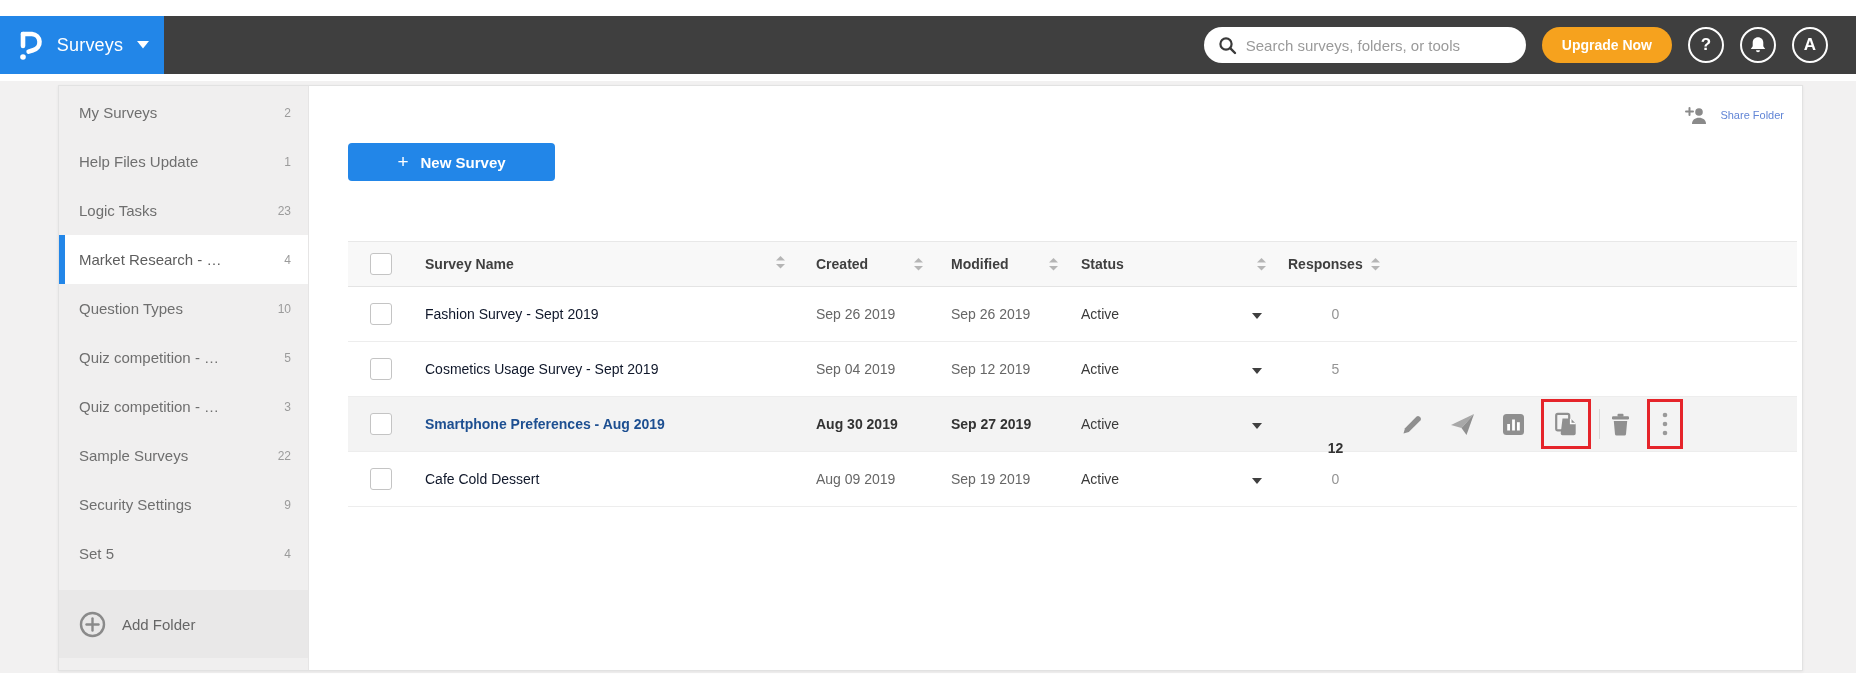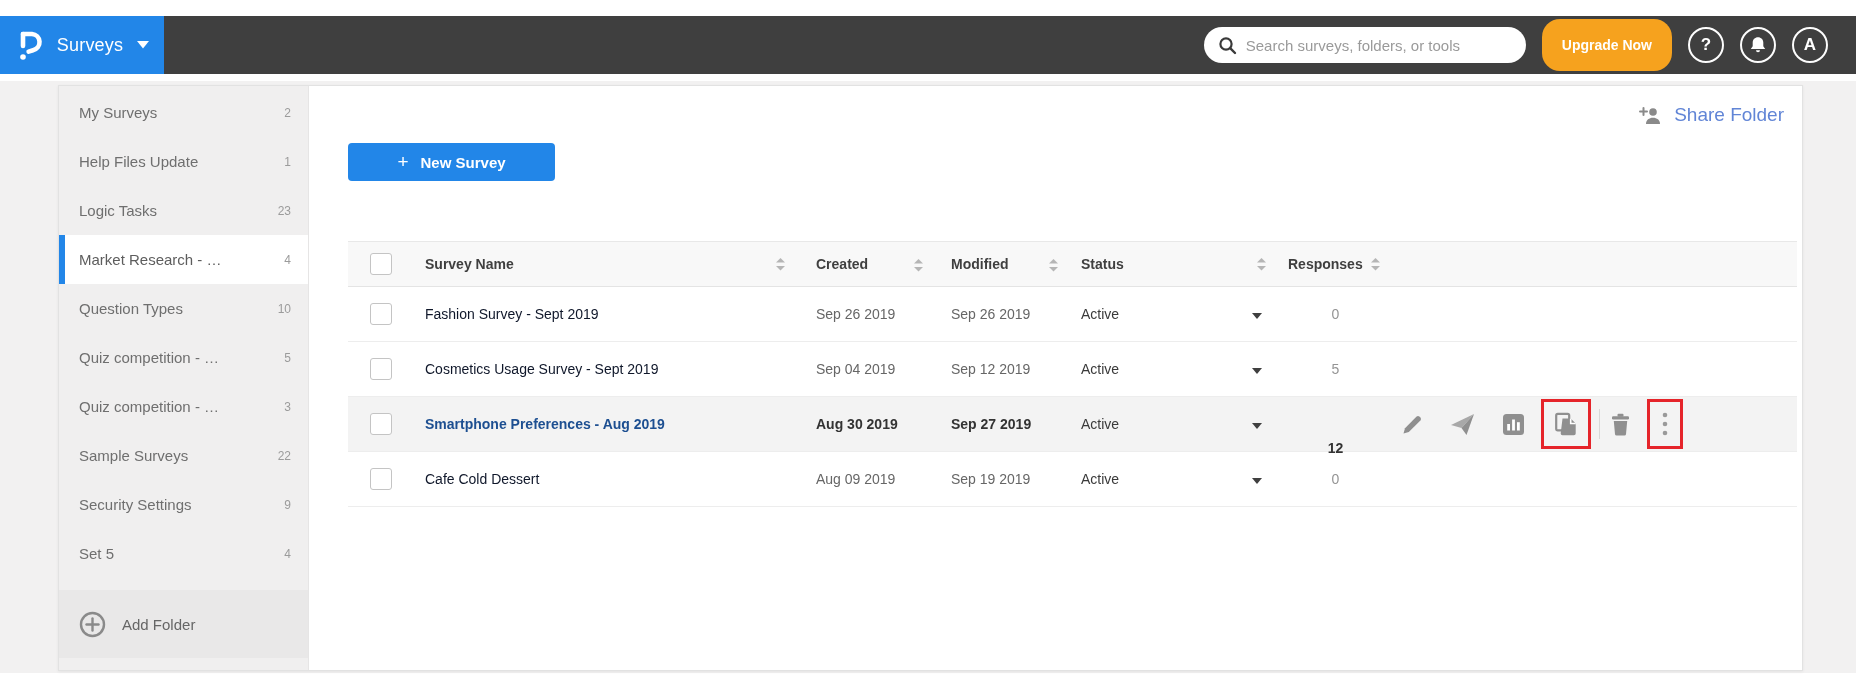--- a/index.html
+++ b/index.html
@@ -14,21 +14,21 @@
     align-items:center; justify-content:center; gap:12px; cursor:pointer; }
   .logo-glyph { width:30px; height:36px; }
   .product-name { color:#fff; font-size:18px; letter-spacing:.2px; }
   .nav-caret { margin-left:2px; }
   .nav-right { margin-left:auto; display:flex; align-items:center; gap:16px; padding-right:28px; }
   .search-pill { width:322px; height:36px; background:#fff; border-radius:18px;
     display:flex; align-items:center; padding:0 14px; gap:9px; }
   .search-pill input { border:none; outline:none; flex:1; font-size:15px; color:#444;
     font-family:"Liberation Sans", sans-serif; background:transparent; }
   .search-pill input::placeholder { color:#9a9a9a; }
-  .upgrade-btn { height:52px; padding:0 20px; background:#f6a21e; border:none;
+  .upgrade-btn { height:36px; padding:0 20px; background:#f6a21e; border:none;
     border-radius:18px; color:#fff; font-weight:bold; font-size:14px; cursor:pointer;
     font-family:"Liberation Sans", sans-serif; }
   .nav-circle { width:36px; height:36px; border-radius:50%; border:2px solid #fdfdfd;
     display:flex; align-items:center; justify-content:center; color:#fff;
     font-weight:bold; font-size:17px; cursor:pointer; }
 
   
   .page-band { position:absolute; top:81px; left:0; width:1856px; height:592px; background:#f2f1f1; }
 
   
@@ -47,36 +47,36 @@
   .side-item.selected::before { content:""; position:absolute; left:0; top:0;
     width:6px; height:49px; background:#2286e8; }
   .add-folder { margin-top:auto; margin-bottom:12px; height:68px; background:#e9e8e8;
     display:flex; align-items:center; gap:16px; padding:0 20px; color:#666;
     font-size:15px; cursor:pointer; }
 
   
   .main { flex:1; position:relative; }
   .share-row { display:flex; justify-content:flex-end; align-items:center; gap:12px;
     padding:16px 18px 0 0; height:42px; cursor:pointer; }
-  .share-label { color:#6185d6; font-size:19px; }
+  .share-label { color:#6185d6; font-size:11px; }
   .new-survey-btn { margin:15px 0 0 39px; width:207px; height:38px; background:#2286e8;
     border:none; border-radius:4px; color:#fff; font-size:15px; font-weight:bold;
     display:flex; align-items:center; justify-content:center; gap:12px; cursor:pointer;
     font-family:"Liberation Sans", sans-serif; }
   .new-survey-btn .plus { font-size:19px; font-weight:normal; }
 
   
   .table { margin:60px 5px 0 39px; width:1449px; font-size:14px; }
   .t-row { display:flex; align-items:center; height:55px; border-bottom:1px solid #ededed; background:#fff; }
   .t-head { height:46px; background:#f8f8f8; border-top:1px solid #e8e8e8;
     border-bottom:1px solid #e4e4e4; font-weight:bold; color:#3f3f3f; }
   .t-row.hl { background:#f3f3f3; }
   .c-check { width:65px; display:flex; justify-content:center; }
-  .c-name  { width:380px; padding-left:12px; display:flex; align-items:center; justify-content:space-between; padding-right:8px; }
-  .c-date  { width:135px; padding-left:23px; display:flex; align-items:flex-end; justify-content:space-between; padding-right:5px; }
+  .c-name  { width:380px; padding-left:12px; display:flex; justify-content:space-between; padding-right:8px; }
+  .c-date  { width:135px; padding-left:23px; display:flex; align-items:center; justify-content:space-between; padding-right:5px; }
   .c-status{ width:215px; padding-left:18px; display:flex; align-items:center; justify-content:space-between; padding-right:12px; }
   .c-resp  { width:115px; display:flex; align-items:center; }
   .t-head .c-resp { padding-left:10px; gap:8px; }
   .c-actions { flex:1; display:flex; align-items:center; padding-left:8px; }
   .t-body .c-name { justify-content:flex-start; }
   .t-body .c-date { justify-content:flex-start; color:#666; }
   .t-body .c-resp { justify-content:center; color:#949494; }
   .t-body .c-status { color:#3a3a3a; }
   .name-link { color:#0f172a; cursor:pointer; text-decoration:none; }
   .hl .name-link { color:#1d4f91; font-weight:bold; }

